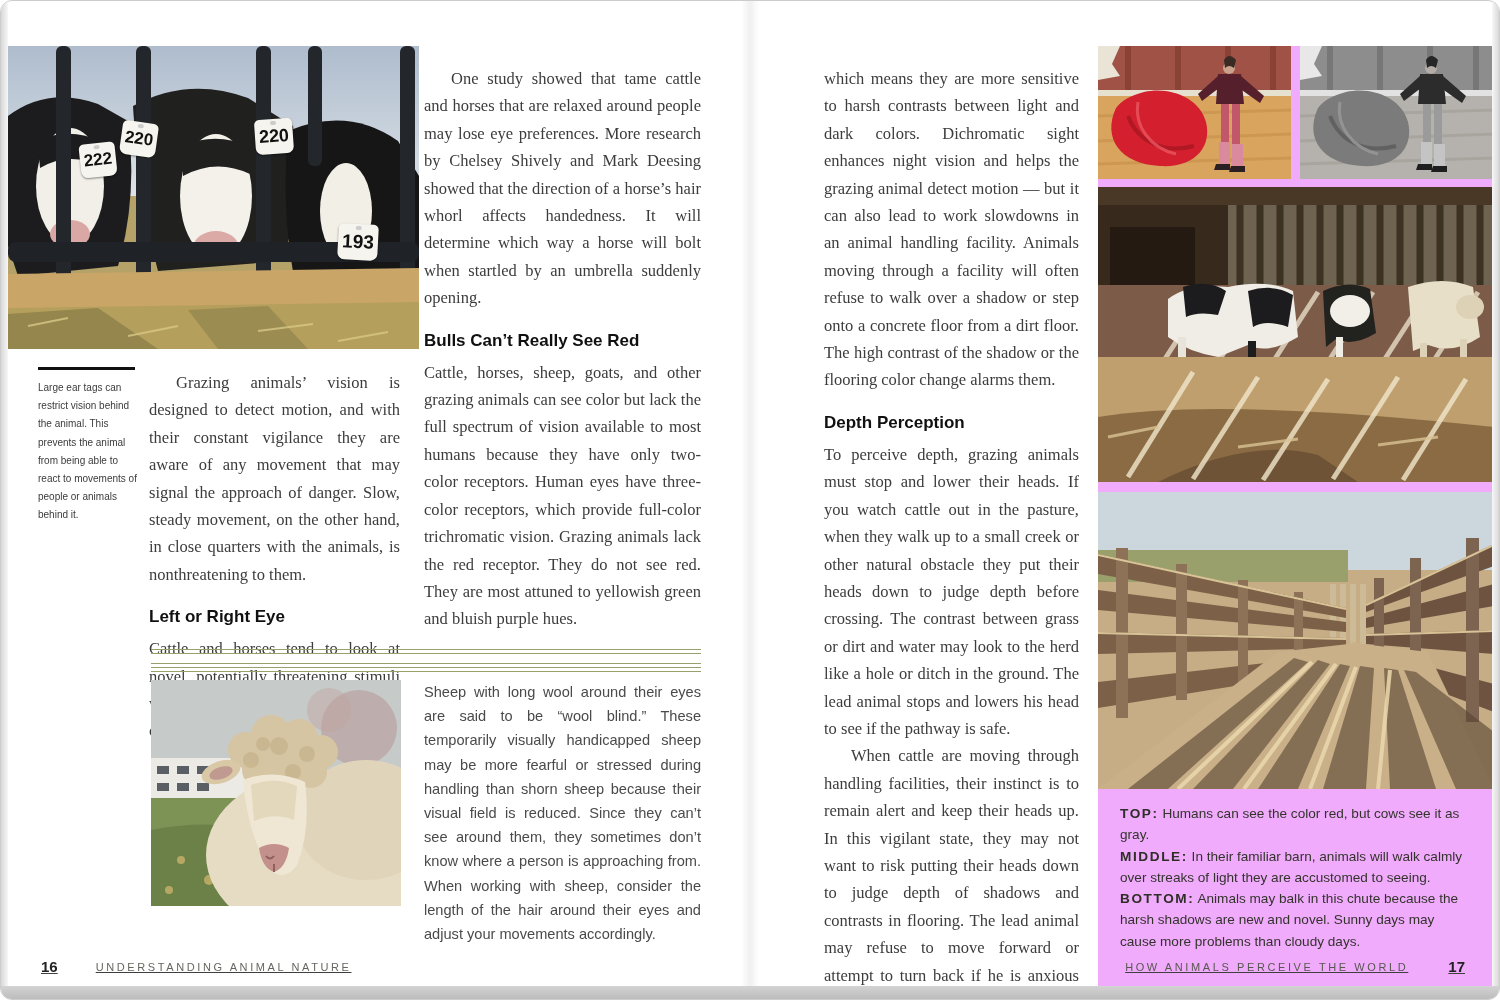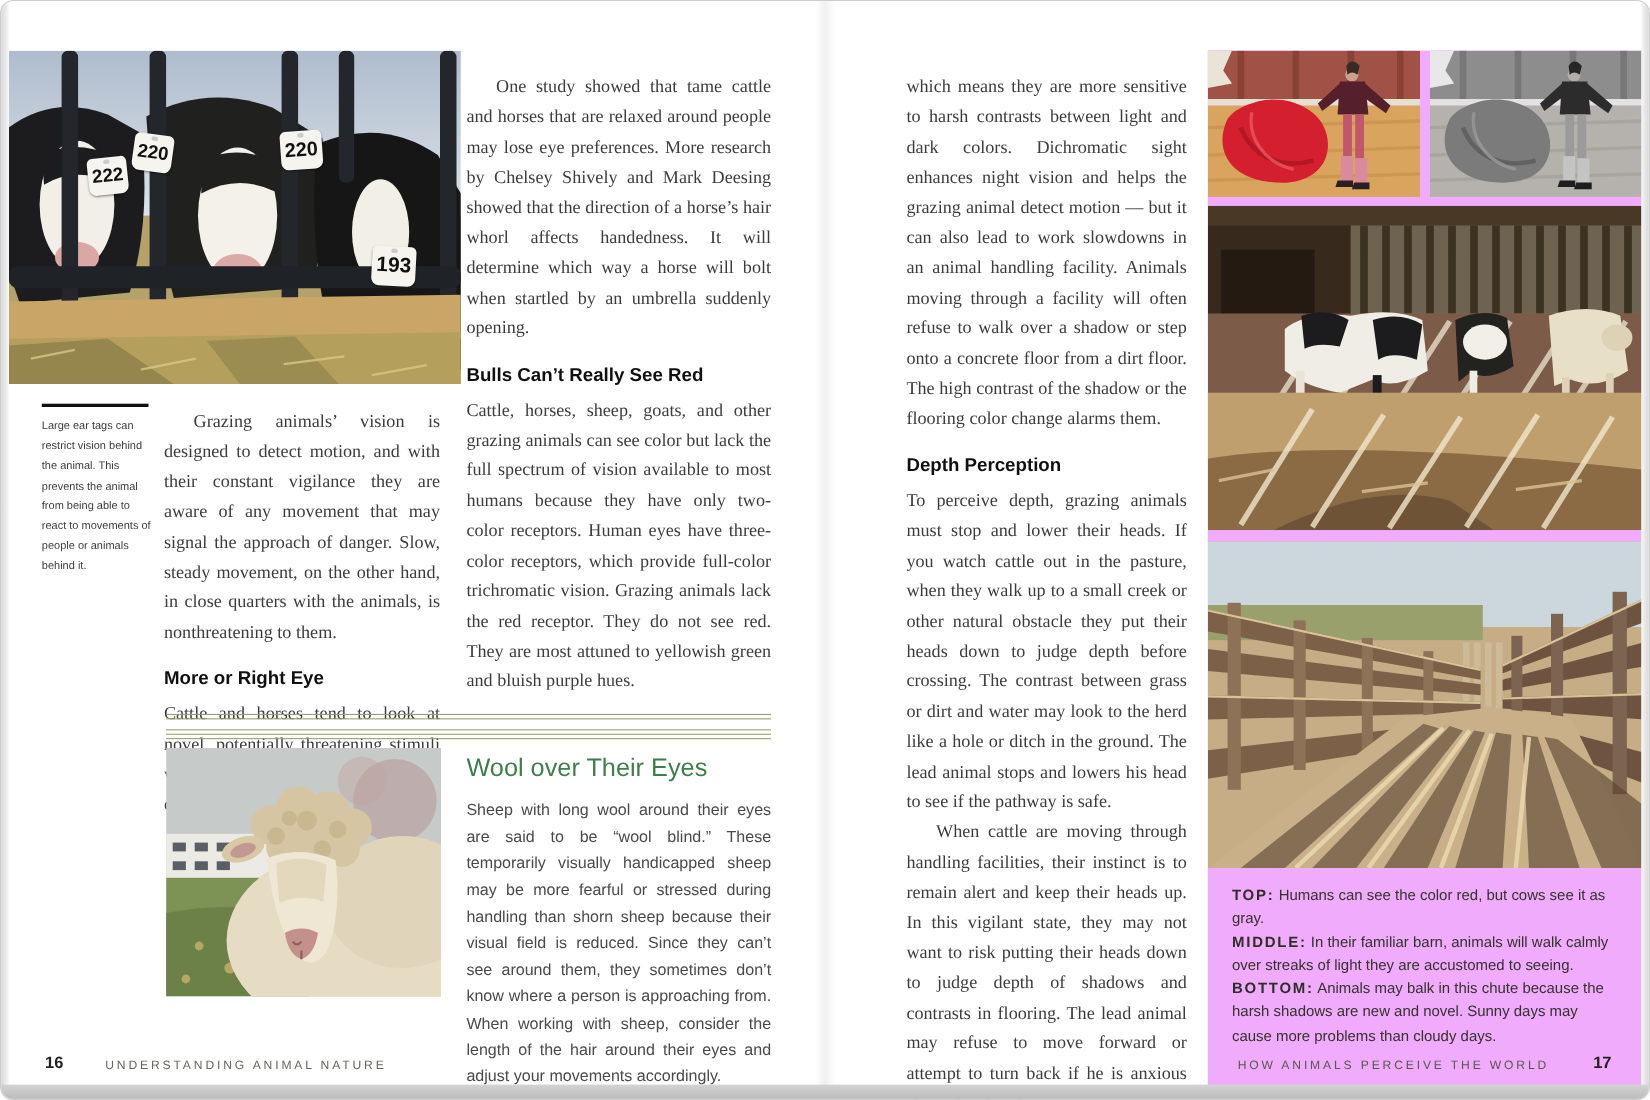--- a/index.html
+++ b/index.html
@@ -38,21 +38,21 @@
   .wool .rules2{margin-bottom:8px;}
   .wool-row{display:flex;}
   .wool-photo{width:250px;height:226px;flex:0 0 auto;margin-right:23px;}
   .wool-text{width:277px;}
   .wool-head{font-family:"Liberation Sans", sans-serif;font-size:23px;font-weight:400;
     color:#3e7e4b;margin:4px 0 14px 0;}
   .wool-body{font-family:"Liberation Sans", sans-serif;font-size:14.6px;line-height:24.2px;
     color:#4a4a4a;text-align:justify;}
 
   
-  .footer{position:absolute;display:flex;align-items:flex-end;z-index:20;}
+  .footer{position:absolute;display:flex;align-items:center;z-index:20;text-decoration:underline;}
   .footer .pagenum{font-family:"Liberation Sans", sans-serif;font-weight:bold;font-size:15px;color:#222;}
   .footer .ftitle{font-family:"Liberation Sans", sans-serif;font-size:11px;letter-spacing:2.6px;color:#66665e;}
   .footer-left{left:40px;top:957px;}
   .footer-left .ftitle{margin-left:38px;}
   .footer-right{right:34px;top:957px;}
   .footer-right .ftitle{margin-right:40px;color:#57574e;}
 
   
   .cream{position:absolute;left:1097px;top:45px;width:396px;height:942px;background:#f0abfc;z-index:6;}
   .photo{position:relative;overflow:hidden;}
@@ -122,21 +122,21 @@
     <div class="eartag" style="left:330px;top:178px;width:40px;height:36px;font-size:19px;transform:rotate(3deg);">193</div>
   </div>
 
   <div class="sidebar-note">
     <div class="rule"></div>
     <div>Large ear tags can restrict vision behind the animal. This prevents the animal from being able to react to movements of people or animals behind it.</div>
   </div>
 
   <div class="bodycol" style="left:148px;top:368px;width:251px;">
     <p class="indent">Grazing animals’ vision is designed to detect motion, and with their constant vigilance they are aware of any movement that may signal the approach of danger. Slow, steady movement, on the other hand, in close quarters with the animals, is nonthreatening to them.</p>
-    <h3 class="subhead">More or Right Eye</h3>
+    <h3 class="subhead">Left or Right Eye</h3>
     <p>Cattle and horses tend to look at novel, potentially threatening stimuli with their left eye. The left eye is connected to the</p>
   </div>
 
   <div class="bodycol" style="left:423px;top:64px;width:277px;">
     <p class="indent">One study showed that tame cattle and horses that are relaxed around people may lose eye preferences. More research by Chelsey Shively and Mark Deesing showed that the direction of a horse’s hair whorl affects handedness. It will determine which way a horse will bolt when startled by an umbrella suddenly opening.</p>
     <h3 class="subhead">Bulls Can’t Really See Red</h3>
     <p>Cattle, horses, sheep, goats, and other grazing animals can see color but lack the full spectrum of vision available to most humans because they have only two-color receptors. Human eyes have three-color receptors, which provide full-color trichromatic vision. Grazing animals lack the red receptor. They do not see red. They are most attuned to yellowish green and bluish purple hues.</p>
   </div>
 
   <div class="wool">
@@ -199,21 +199,20 @@
 
           <path d="M92,100 Q123,88 154,102 Q160,150 146,185 Q132,205 116,186 Q96,150 92,100 Z" fill="#efe7d3"></path>
           <path d="M100,105 Q123,96 146,106 L143,140 Q123,132 103,141 Z" fill="#e4d8bc"></path>
 
           <path d="M108,168 Q123,160 138,168 Q135,188 123,192 Q111,188 108,168 Z" fill="#c4908c"></path>
           <path d="M115,176 q4,5 8,0" stroke="#8e5f5c" stroke-width="2" fill="none"></path>
           <line x1="123" y1="184" x2="123" y2="192" stroke="#8e5f5c" stroke-width="2"></line>
         </svg>
       </div>
       <div class="wool-text">
-        <h2 class="wool-head">Wool over Their Eyes</h2>
         <div class="wool-body">Sheep with long wool around their eyes are said to be “wool blind.” These temporarily visually handicapped sheep may be more fearful or stressed during handling than shorn sheep because their visual field is reduced. Since they can’t see around them, they sometimes don’t know where a person is approaching from. When working with sheep, consider the length of the hair around their eyes and adjust your movements accordingly.</div>
       </div>
     </div>
   </div>
 
   <div class="footer footer-left">
     <span class="pagenum">16</span>
     <span class="ftitle">UNDERSTANDING ANIMAL NATURE</span>
   </div>
 

